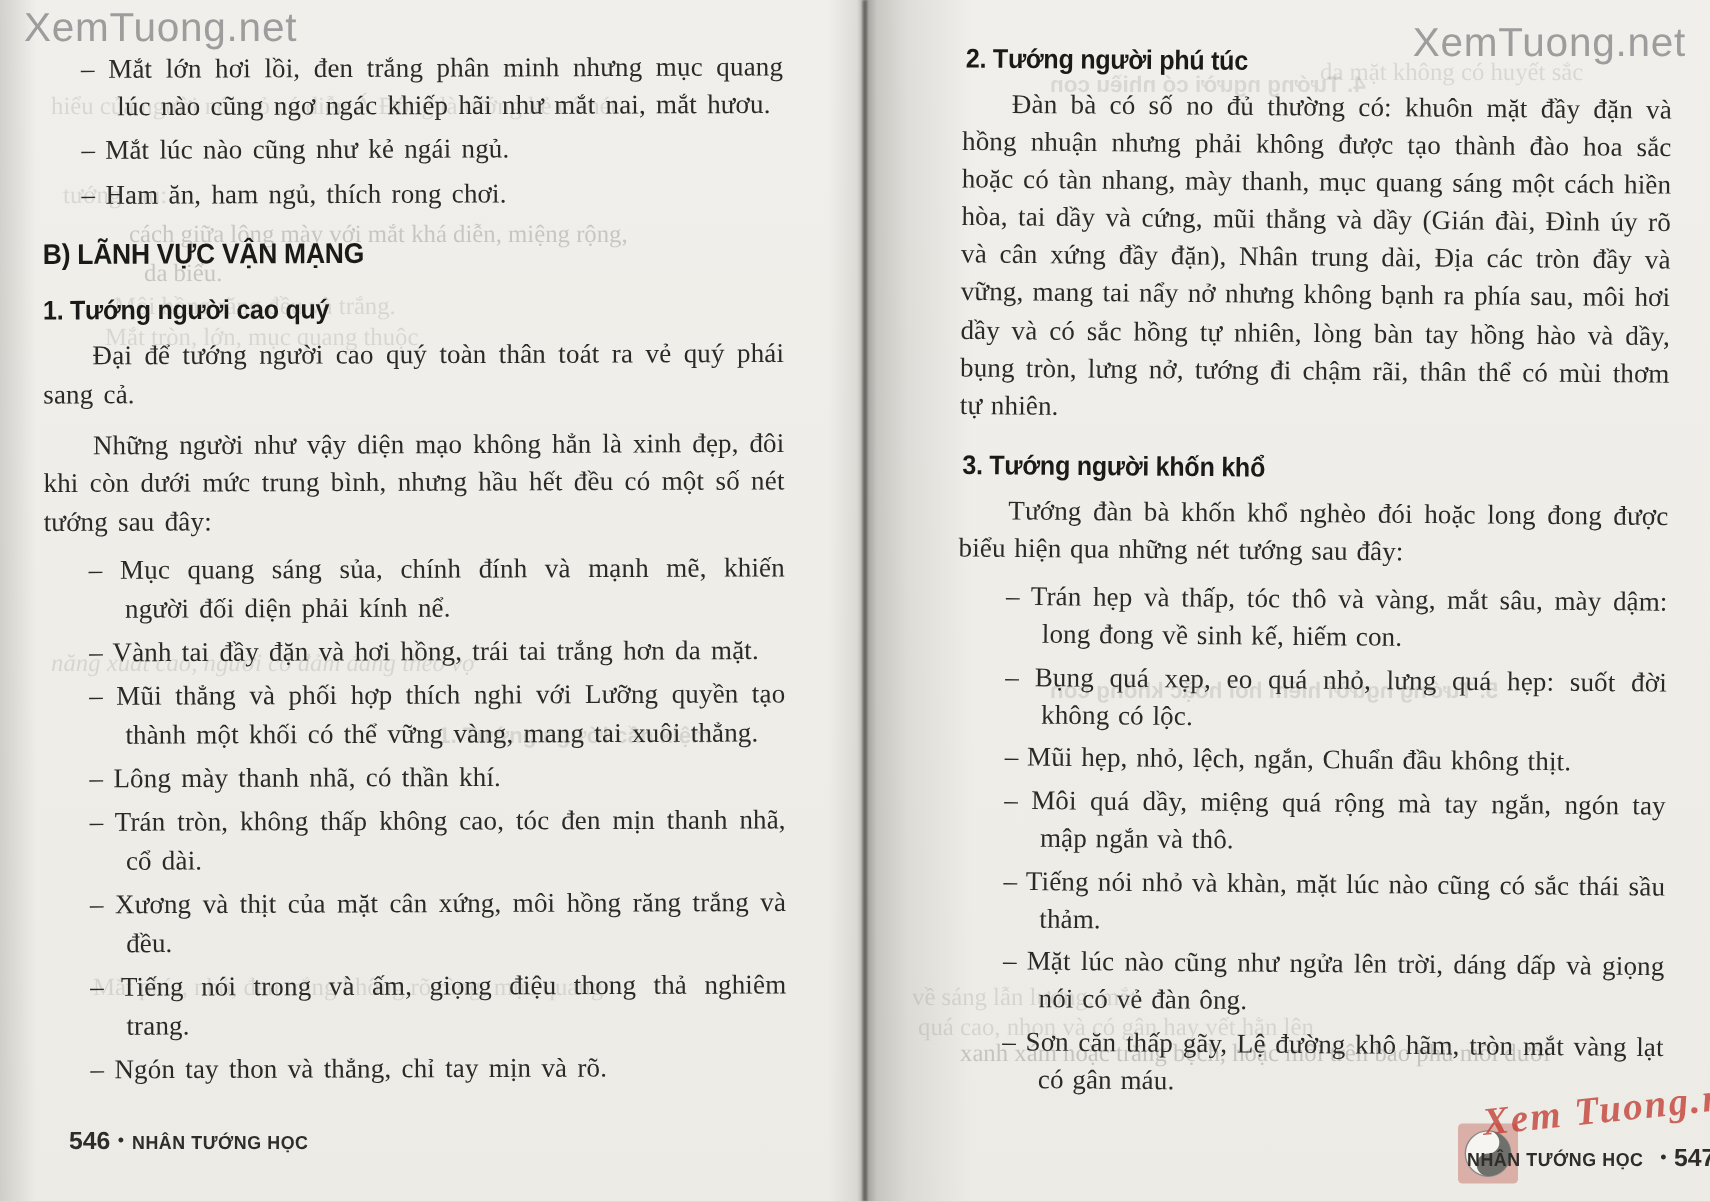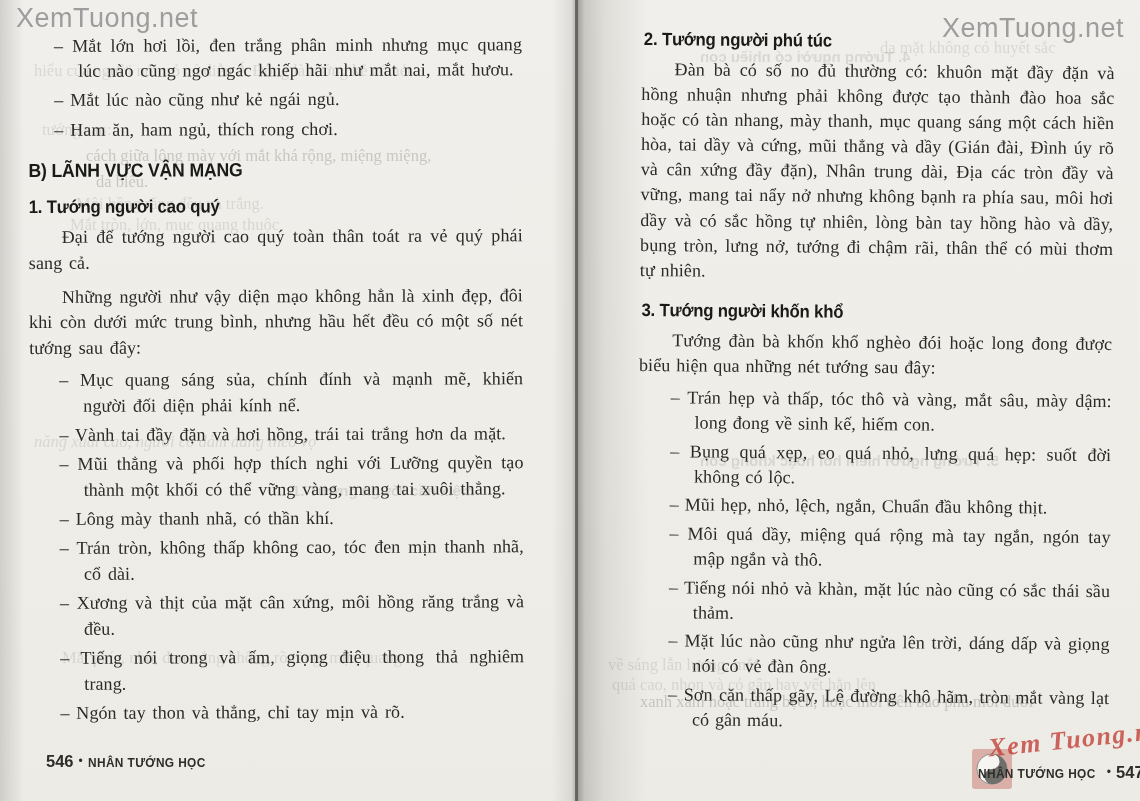--- a/index.html
+++ b/index.html
@@ -78,21 +78,21 @@
 
   <div class="edge-left"></div>
   <div class="gutter"></div>
   <div class="gutter-line"></div>
 
   <div class="wm wm-tl">XemTuong.net</div>
   <div class="wm wm-tr">XemTuong.net</div>
 
   <div class="ghost" style="left:34px;top:61px;">hiểu của người nói trỏ có diễn Á Đông là tướng kẻ có nét</div>
   <div class="ghost" style="left:42px;top:120px;">tướng sau:</div>
-  <div class="ghost dark" style="left:86px;top:146px;">cách giữa lông mày với mắt khá rộng, miệng miệng,</div>
+  <div class="ghost dark" style="left:86px;top:146px;">cách giữa lông mày với mắt khá diễn, miệng rộng,</div>
   <div class="ghost dark" style="left:96px;top:172px;">da biểu.</div>
   <div class="ghost" style="left:76px;top:194px;">Môi hồng răng đều và trắng.</div>
   <div class="ghost" style="left:70px;top:215px;">Mắt tròn, lớn, mục quang thuộc</div>
   <div class="ghost bold" style="left:292px;top:482px;">1. Tướng người cần kiệm</div>
   <div class="ghost" style="left:34px;top:432px;font-style:italic;">năng xuất cao, người có đảm đang theo vợ</div>
   <div class="ghost" style="left:62px;top:648px;">Mắt phía, nhỏ, đen trắng không rõ ràng, mục quang</div>
 
   <div class="ghost bold mirror" style="left:700px;top:48px;">4. Tướng người có nhiều con</div>
   <div class="ghost" style="left:880px;top:38px;">da mặt không có huyết sắc</div>
   <div class="ghost bold mirror" style="left:700px;top:452px;">5. Tướng người hiếm hoi hoặc không con</div>

